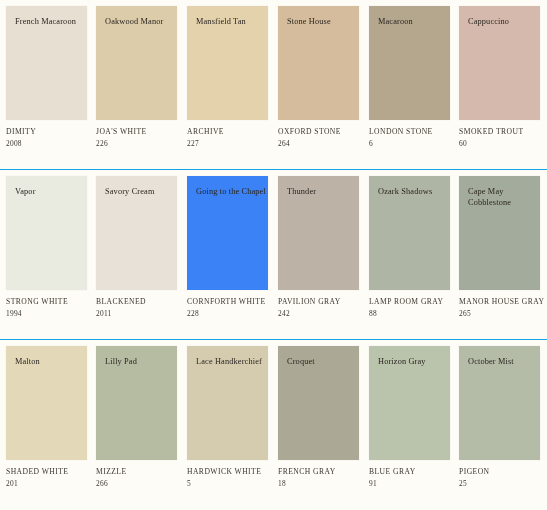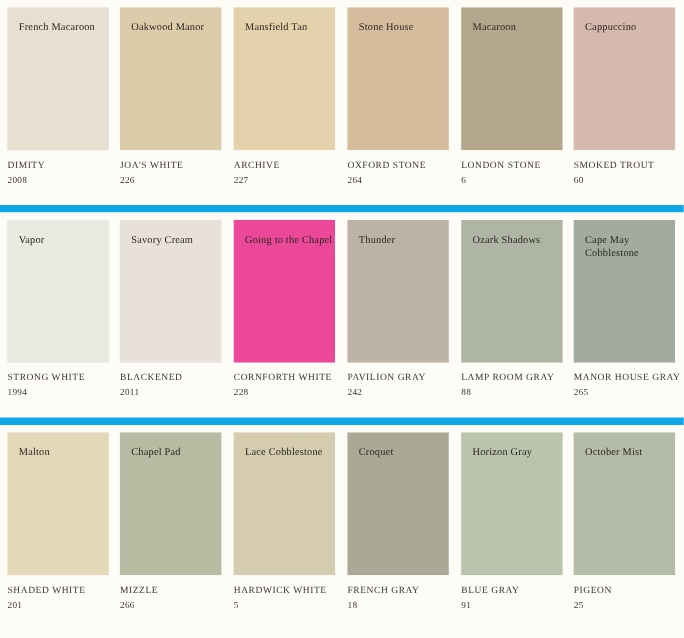--- a/index.html
+++ b/index.html
@@ -19,21 +19,21 @@
     height: 510px;
     position: relative;
     background: #fdfcf6;
   }
   .palette-row {
     position: relative;
     width: 547px;
     height: 170px;
     box-sizing: border-box;
     background: #fdfcf6;
-    border-bottom: 6px solid #0ea5e9;
+    border-bottom: 1px solid #0ea5e9;
   }
   .palette-row:last-child { border-bottom: none; }
 
   .swatch-card {
     position: absolute;
     top: 0;
     width: 90px;
     height: 170px;
     box-sizing: border-box;
   }
@@ -160,21 +160,21 @@
       <div class="swatch-card c1">
         <div class="swatch-chip" style="background: rgb(232, 225, 216);">
           <div class="swatch-topname">Savory Cream</div>
         </div>
         <div class="swatch-meta">
           <div class="swatch-brandname">BLACKENED</div>
           <div class="swatch-code">2011</div>
         </div>
       </div>
       <div class="swatch-card c2">
-        <div class="swatch-chip" style="background: #ec4899;">
+        <div class="swatch-chip" style="background: #3b82f6;">
           <div class="swatch-topname">Going to the Chapel</div>
         </div>
         <div class="swatch-meta">
           <div class="swatch-brandname">CORNFORTH WHITE</div>
           <div class="swatch-code">228</div>
         </div>
       </div>
       <div class="swatch-card c3">
         <div class="swatch-chip" style="background: rgb(188, 178, 166);">
           <div class="swatch-topname">Thunder</div>
@@ -208,30 +208,30 @@
         <div class="swatch-chip" style="background: rgb(227, 217, 185);">
           <div class="swatch-topname">Malton</div>
         </div>
         <div class="swatch-meta">
           <div class="swatch-brandname">SHADED WHITE</div>
           <div class="swatch-code">201</div>
         </div>
       </div>
       <div class="swatch-card c1">
         <div class="swatch-chip" style="background: rgb(182, 188, 162);">
-          <div class="swatch-topname">Chapel Pad</div>
+          <div class="swatch-topname">Lilly Pad</div>
         </div>
         <div class="swatch-meta">
           <div class="swatch-brandname">MIZZLE</div>
           <div class="swatch-code">266</div>
         </div>
       </div>
       <div class="swatch-card c2">
         <div class="swatch-chip" style="background: rgb(213, 204, 176);">
-          <div class="swatch-topname">Lace Cobblestone</div>
+          <div class="swatch-topname">Lace Handkerchief</div>
         </div>
         <div class="swatch-meta">
           <div class="swatch-brandname">HARDWICK WHITE</div>
           <div class="swatch-code">5</div>
         </div>
       </div>
       <div class="swatch-card c3">
         <div class="swatch-chip" style="background: rgb(171, 169, 150);">
           <div class="swatch-topname">Croquet</div>
         </div>

